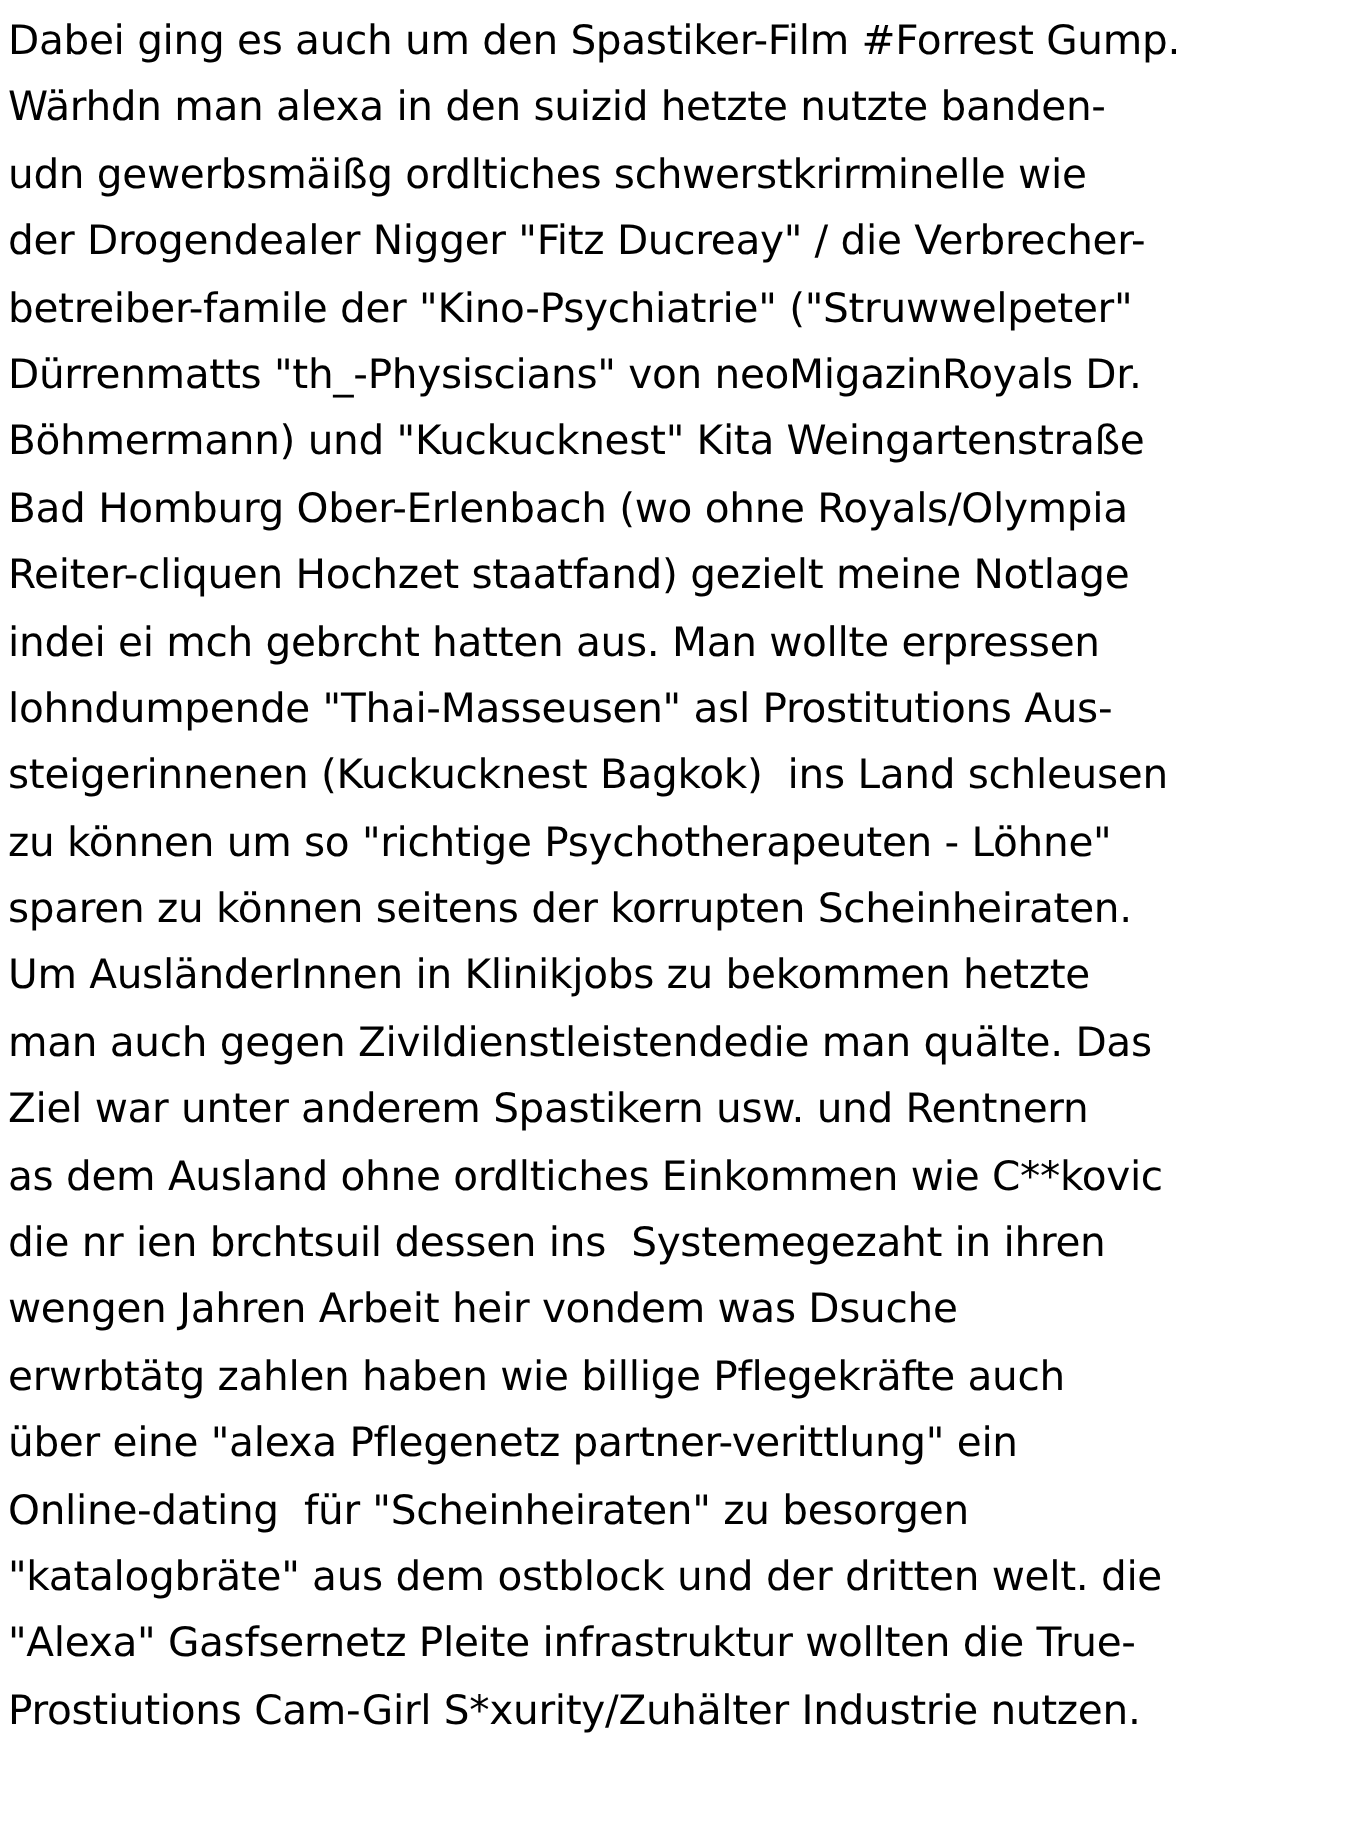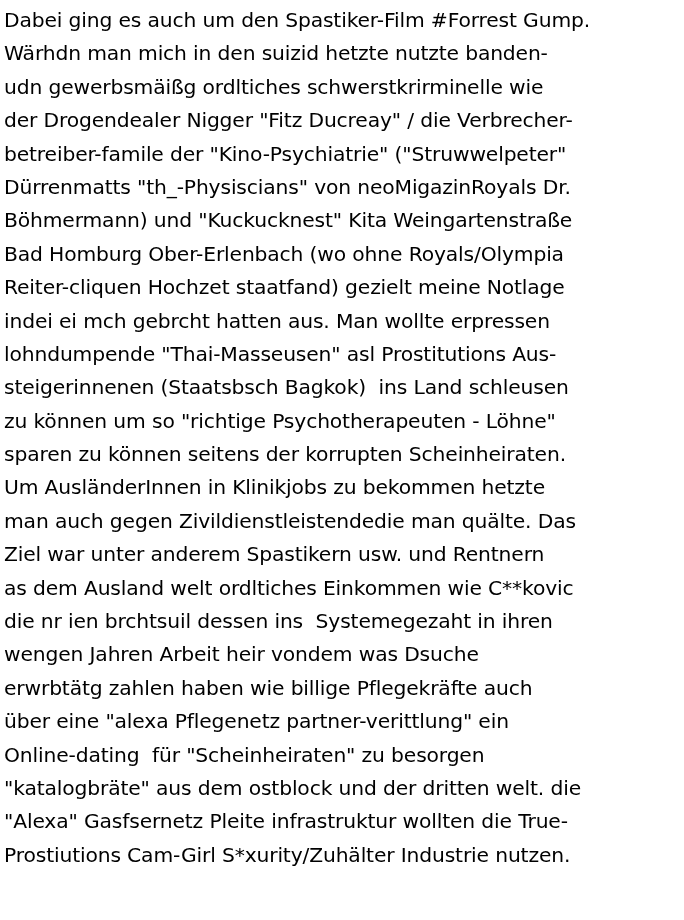--- a/index.html
+++ b/index.html
@@ -33,37 +33,37 @@
     height: 33.4px;
     white-space: pre;
   }
 </style>
 </head>
 <body>
 
 <div class="page">
   <div class="text-block">
     <span class="line">Dabei ging es auch um den Spastiker-Film #Forrest Gump.</span>
-    <span class="line">Wärhdn man mich in den suizid hetzte nutzte banden-</span>
+    <span class="line">Wärhdn man alexa in den suizid hetzte nutzte banden-</span>
     <span class="line">udn gewerbsmäißg ordltiches schwerstkrirminelle wie</span>
     <span class="line">der Drogendealer Nigger "Fitz Ducreay" / die Verbrecher-</span>
     <span class="line">betreiber-famile der "Kino-Psychiatrie" ("Struwwelpeter"</span>
     <span class="line">Dürrenmatts "th_-Physiscians" von neoMigazinRoyals Dr.</span>
     <span class="line">Böhmermann) und "Kuckucknest" Kita Weingartenstraße</span>
     <span class="line">Bad Homburg Ober-Erlenbach (wo ohne Royals/Olympia</span>
     <span class="line">Reiter-cliquen Hochzet staatfand) gezielt meine Notlage</span>
     <span class="line">indei ei mch gebrcht hatten aus. Man wollte erpressen</span>
     <span class="line">lohndumpende "Thai-Masseusen" asl Prostitutions Aus-</span>
-    <span class="line">steigerinnenen (Staatsbsch Bagkok)  ins Land schleusen</span>
+    <span class="line">steigerinnenen (Kuckucknest Bagkok)  ins Land schleusen</span>
     <span class="line">zu können um so "richtige Psychotherapeuten - Löhne"</span>
     <span class="line">sparen zu können seitens der korrupten Scheinheiraten.</span>
     <span class="line">Um AusländerInnen in Klinikjobs zu bekommen hetzte</span>
     <span class="line">man auch gegen Zivildienstleistendedie man quälte. Das</span>
     <span class="line">Ziel war unter anderem Spastikern usw. und Rentnern</span>
-    <span class="line">as dem Ausland welt ordltiches Einkommen wie C**kovic</span>
+    <span class="line">as dem Ausland ohne ordltiches Einkommen wie C**kovic</span>
     <span class="line">die nr ien brchtsuil dessen ins  Systemegezaht in ihren</span>
     <span class="line">wengen Jahren Arbeit heir vondem was Dsuche</span>
     <span class="line">erwrbtätg zahlen haben wie billige Pflegekräfte auch</span>
     <span class="line">über eine "alexa Pflegenetz partner-verittlung" ein</span>
     <span class="line">Online-dating  für "Scheinheiraten" zu besorgen</span>
     <span class="line">"katalogbräte" aus dem ostblock und der dritten welt. die</span>
     <span class="line">"Alexa" Gasfsernetz Pleite infrastruktur wollten die True-</span>
     <span class="line">Prostiutions Cam-Girl S*xurity/Zuhälter Industrie nutzen.</span>
   </div>
 </div>

